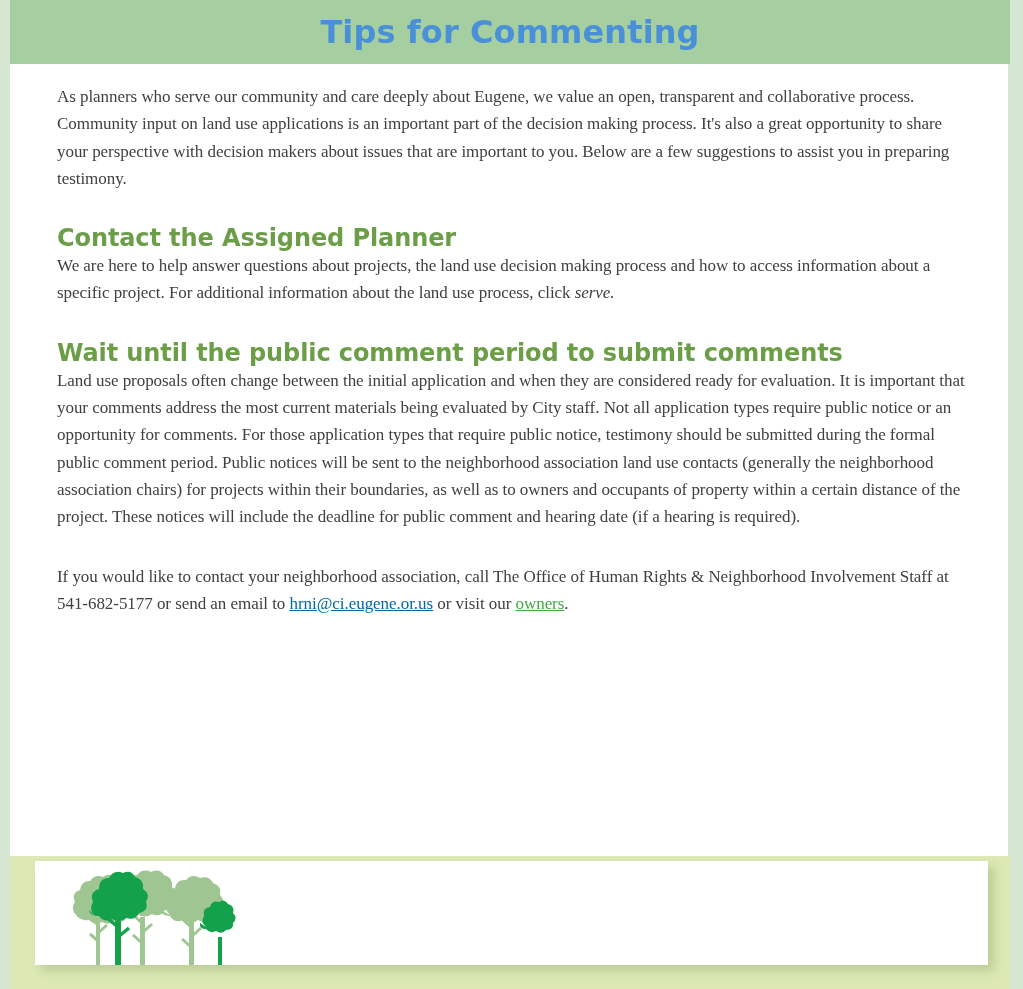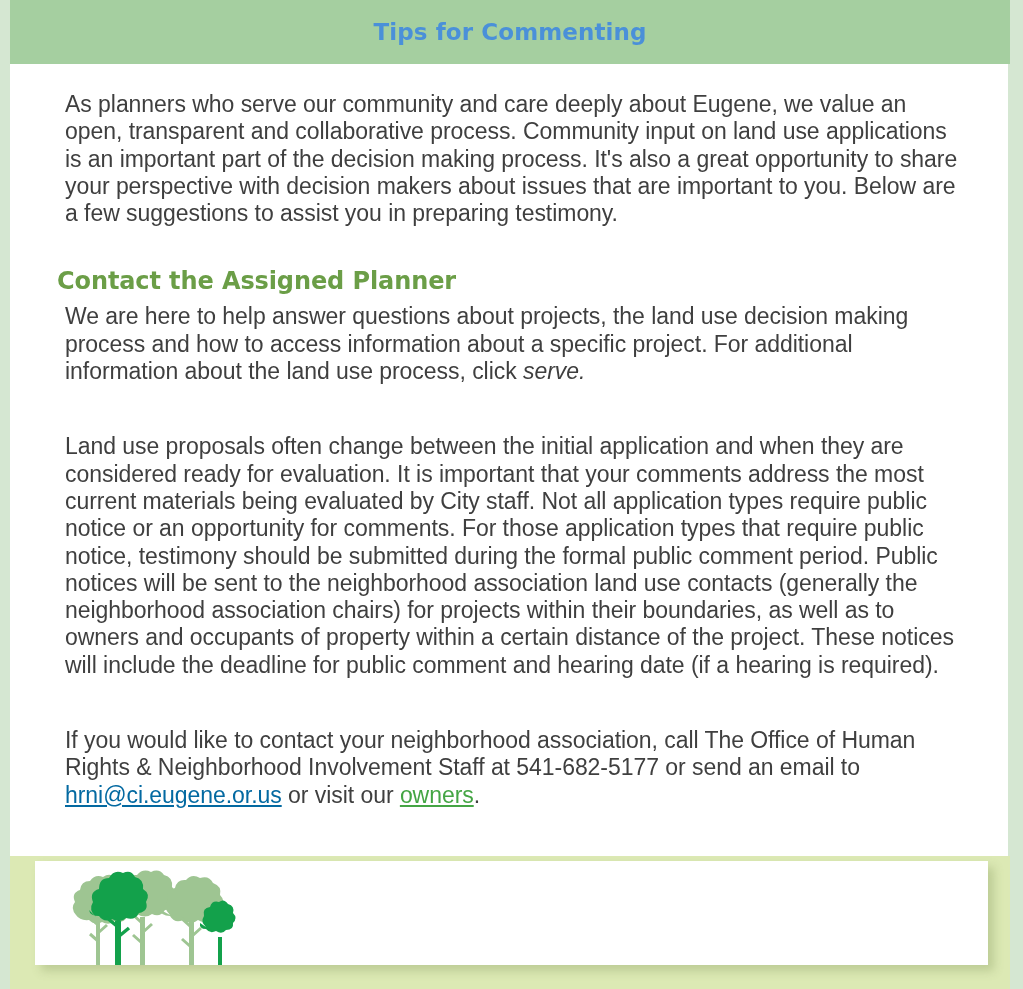--- a/index.html
+++ b/index.html
@@ -33,21 +33,21 @@
     background: #a5cfa0;
   }
   .header-title {
     position: absolute;
     left: 0;
     top: 0;
     width: 100%;
     text-align: center;
     line-height: 64px;
     font-family: "DejaVu Sans", sans-serif;
-    font-size: 23px;
+    font-size: 32px;
     font-weight: bold;
     color: #4a90d9;
     letter-spacing: 0.1px;
   }
 
   
   .content {
     position: absolute;
     left: 10px;
     top: 64px;
@@ -58,23 +58,23 @@
   }
 
   .inner {
     position: absolute;
     left: 47px;
     top: 19px;
     width: 910px;
   }
 
   p.body-text {
-    margin: 8px;
-    font-family: Liberation Sans, sans-serif;
-    font-size: 23px;
+    margin: 0;
+    font-family: Liberation Serif, serif;
+    font-size: 17px;
     line-height: 27.3px;
     color: #3f3f3f;
     letter-spacing: -0.05px;
   }
 
   h2.section-heading {
     margin: 0;
     font-family: "DejaVu Sans", sans-serif;
     font-size: 24px;
     font-weight: bold;
@@ -136,20 +136,21 @@
 
       <p class="body-text">As planners who serve our community and care deeply about Eugene, we value an open, transparent and collaborative process. Community input on land use applications is an important part of the decision making process. It's also a great opportunity to share your perspective with decision makers about issues that are important to you. Below are a few suggestions to assist you in preparing testimony.</p>
 
       <div class="gap-lg"></div>
 
       <h2 class="section-heading">Contact the Assigned Planner</h2>
       <p class="body-text"><span>We are here to help answer questions about projects, the land use decision making process and how to access information about a specific project. For additional information about the land use process, click </span><span class="it">serve.</span></p>
 
       <div class="gap-lg"></div>
 
+      <h2 class="section-heading">Wait until the public comment period to submit comments</h2>
       <p class="body-text">Land use proposals often change between the initial application and when they are considered ready for evaluation. It is important that your comments address the most current materials being evaluated by City staff. Not all application types require public notice or an opportunity for comments. For those application types that require public notice, testimony should be submitted during the formal public comment period. Public notices will be sent to the neighborhood association land use contacts (generally the neighborhood association chairs) for projects within their boundaries, as well as to owners and occupants of property within a certain distance of the project. These notices will include the deadline for public comment and hearing date (if a hearing is required).</p>
 
       <div class="gap-lg"></div>
 
       <p class="body-text"><span>If you would like to contact your neighborhood association, call The Office of Human Rights &amp; Neighborhood Involvement Staff at 541-682-5177 or send an email to </span><a class="link-mail" href="#">hrni@ci.eugene.or.us</a><span> or visit our </span><a class="link-web" href="#">owners</a><span>.</span></p>
 
     </div>
   </div>
 
   <div class="footer-band">

